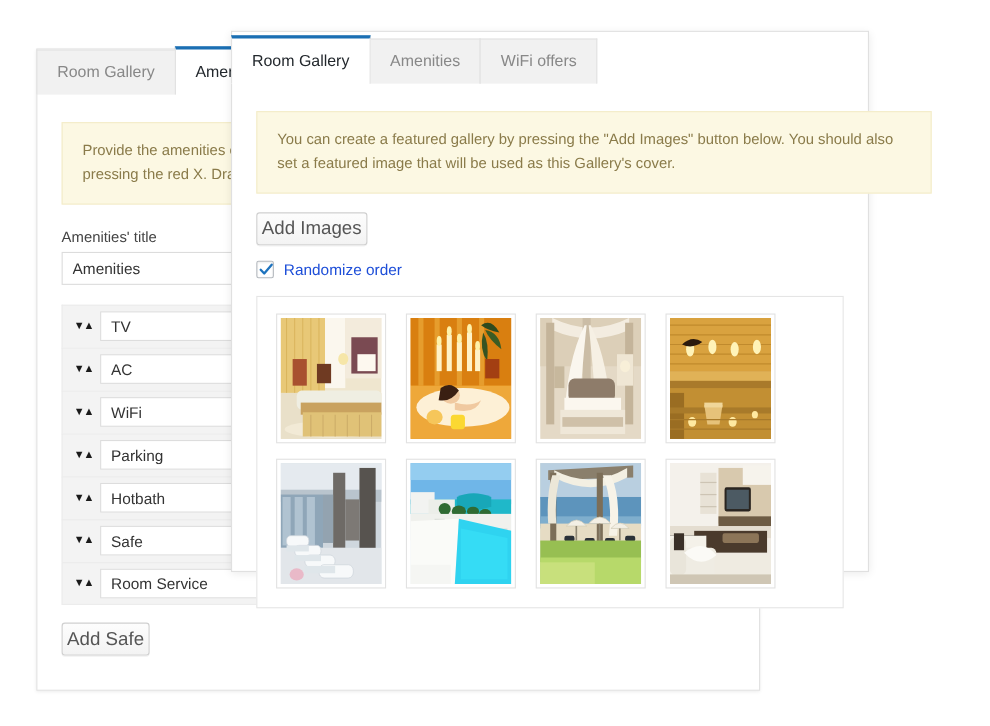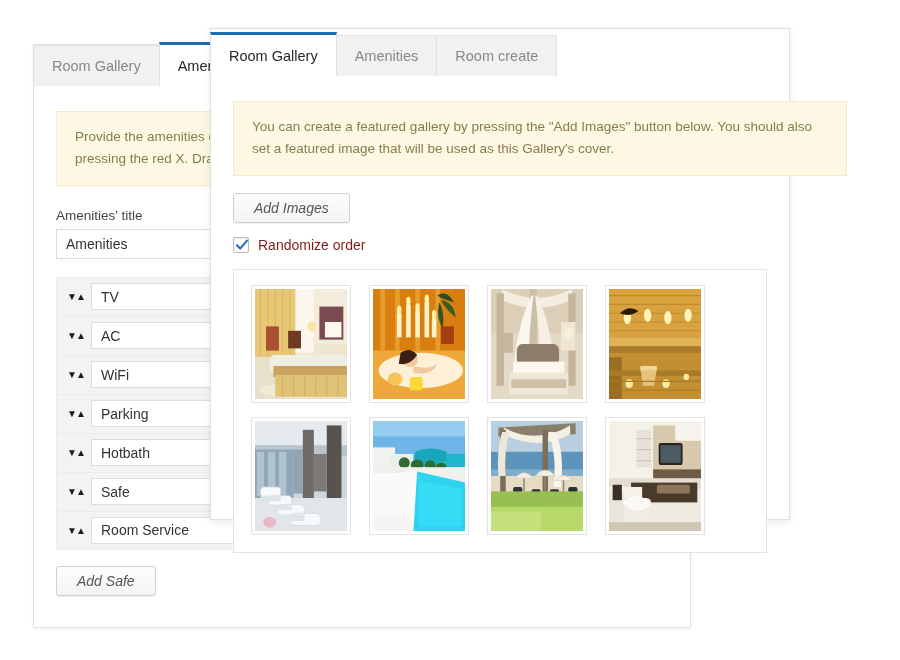--- a/index.html
+++ b/index.html
@@ -95,29 +95,28 @@
     font-family: "Liberation Sans", sans-serif;
   }
   .del-x {
     width: 26px; text-align: center;
     color: #c3291a; font-size: 15px; font-weight: bold;
     cursor: pointer; margin-left: 4px;
   }
 
   .btn {
     display: inline-flex; align-items: center; justify-content: center;
-    height: 30px; padding: 0 20px;
+    height: 30px; padding: 0 4px;
     background: linear-gradient(#fdfdfd,#f3f3f3);
     border: 1px solid #cfcfcf;
     border-radius: 3px;
-    font-size: 14px; color: #555;
+    font-size: 17px; color: #555;
     cursor: pointer;
     font-family: "Liberation Sans", sans-serif;
     box-shadow: 0 1px 0 rgba(0,0,0,.06);
-    font-style: italic;
   }
   .add-field-wrap { margin: 16px 0 0 22px; }
 
   
   .modal {
     position: absolute; left: 210px; top: 28px;
     width: 580px; height: 492px;
     background: #ffffff;
     border: 1px solid #e0e0e0;
     box-shadow: 0 2px 8px rgba(0,0,0,.09);
@@ -138,21 +137,21 @@
     margin: 14px 0 0 22px;
   }
   .checkbox {
     width: 16px; height: 16px;
     border: 1px solid #b4b9be;
     background: #fff; border-radius: 2px;
     position: relative; cursor: pointer;
     box-shadow: inset 0 1px 2px rgba(0,0,0,.07);
   }
   .checkbox svg { position: absolute; left: 1px; top: 0px; }
-  .cb-label { margin-left: 9px; font-size: 14px; color: #7f1d1d; }
+  .cb-label { margin-left: 9px; font-size: 14px; color: #1d4ed8; }
 
   .gallery {
     margin: 16px 22px 0 22px;
     border: 1px solid #e5e5e5;
     background: #fff;
     padding: 8px 0 10px 8px;
     display: flex; flex-wrap: wrap;
   }
   .thumb {
     width: 100px; height: 118px;
@@ -521,17 +520,17 @@
   </div>
 
   <div class="modal-tabs" id="modal-tabs">
       <div class="tab active">
         <span>Room Gallery</span>
       </div>
       <div class="tab">
         <span>Amenities</span>
       </div>
       <div class="tab">
-        <span>Room create</span>
+        <span>WiFi offers</span>
       </div>
     </div>
 
 </div>
 
 </body></html>

